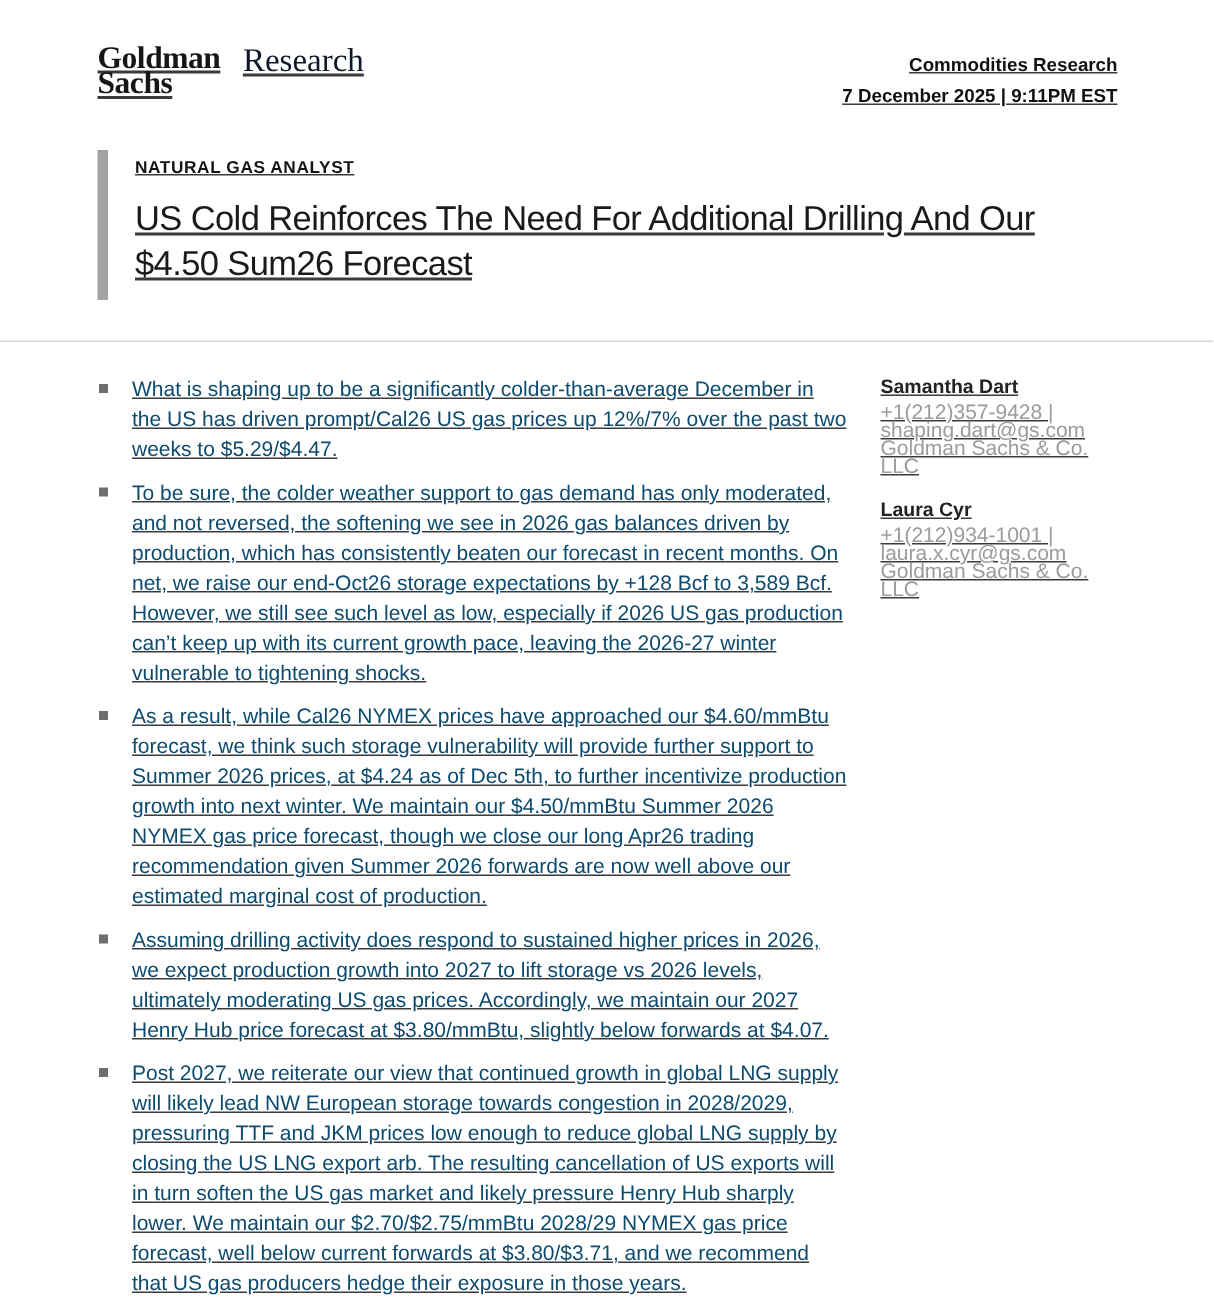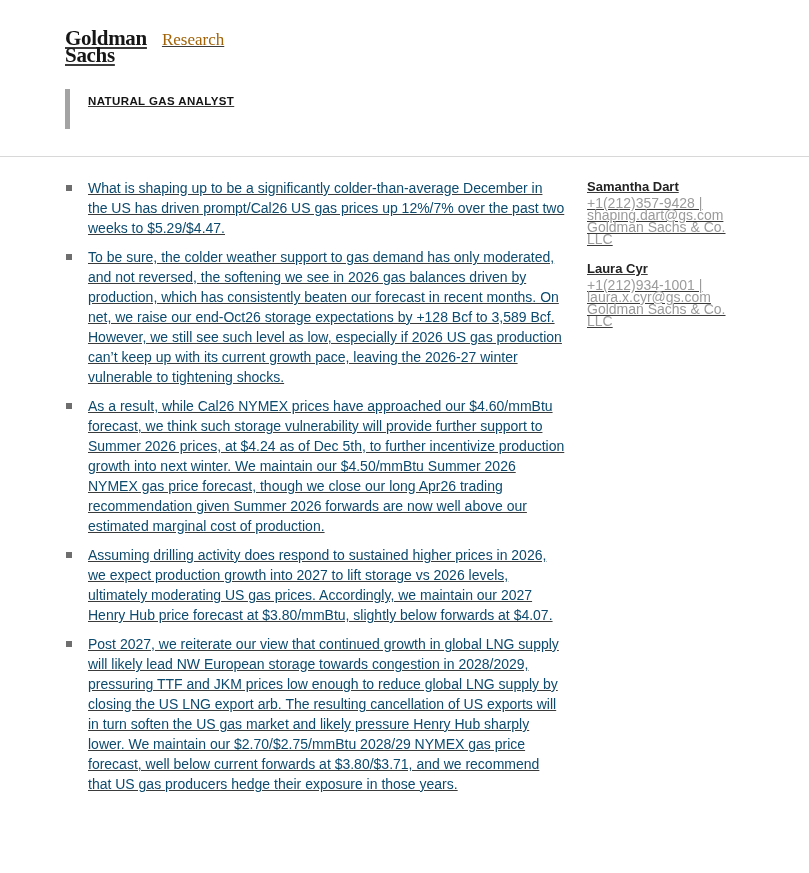--- a/index.html
+++ b/index.html
@@ -31,38 +31,38 @@
   .logo-stack {
     display: flex;
     flex-direction: column;
     font-weight: 700;
     font-size: 21px;
     line-height: 17px;
     letter-spacing: -0.3px;
   }
   .logo-research {
     font-weight: 400;
-    font-size: 17px;
+    font-size: 22px;
     line-height: 21px;
     margin-left: 15px;
     margin-top: -1px;
-    color: #a16207;
+    color: #0f172a;
   }
   .header-right {
     text-align: right;
     font-weight: 700;
     font-size: 12.5px;
     line-height: 21px;
     color: #111111;
     padding-top: 3px;
   }
   
   .title-section {
     margin: 25px 64px 0 65px;
-    border-left: 5px solid #a3a3a3;
+    border-left: 7px solid #a3a3a3;
     padding: 6px 0 10px 18px;
   }
   .eyebrow {
     font-size: 11.5px;
     font-weight: 700;
     letter-spacing: 0.4px;
     color: #141414;
     margin-bottom: 12px;
   }
   .page-title {
@@ -128,24 +128,29 @@
 <div class="page">
 
   <div class="header">
     <div class="logo">
       <div class="logo-stack">
         <span>Goldman</span>
         <span>Sachs</span>
       </div>
       <span class="logo-research">Research</span>
     </div>
+    <div class="header-right">
+      <div>Commodities Research</div>
+      <div>7 December 2025 | 9:11PM EST</div>
+    </div>
   </div>
 
   <div class="title-section">
     <div class="eyebrow">NATURAL GAS ANALYST</div>
+    <h1 class="page-title">US Cold Reinforces The Need For Additional Drilling And Our $4.50 Sum26 Forecast</h1>
   </div>
 
   <hr class="header-divider">
 
   <div class="content">
 
     <div class="main-col">
       <ul class="bullet-list">
         <li class="bullet-item">
           <span class="bullet-marker"></span>

